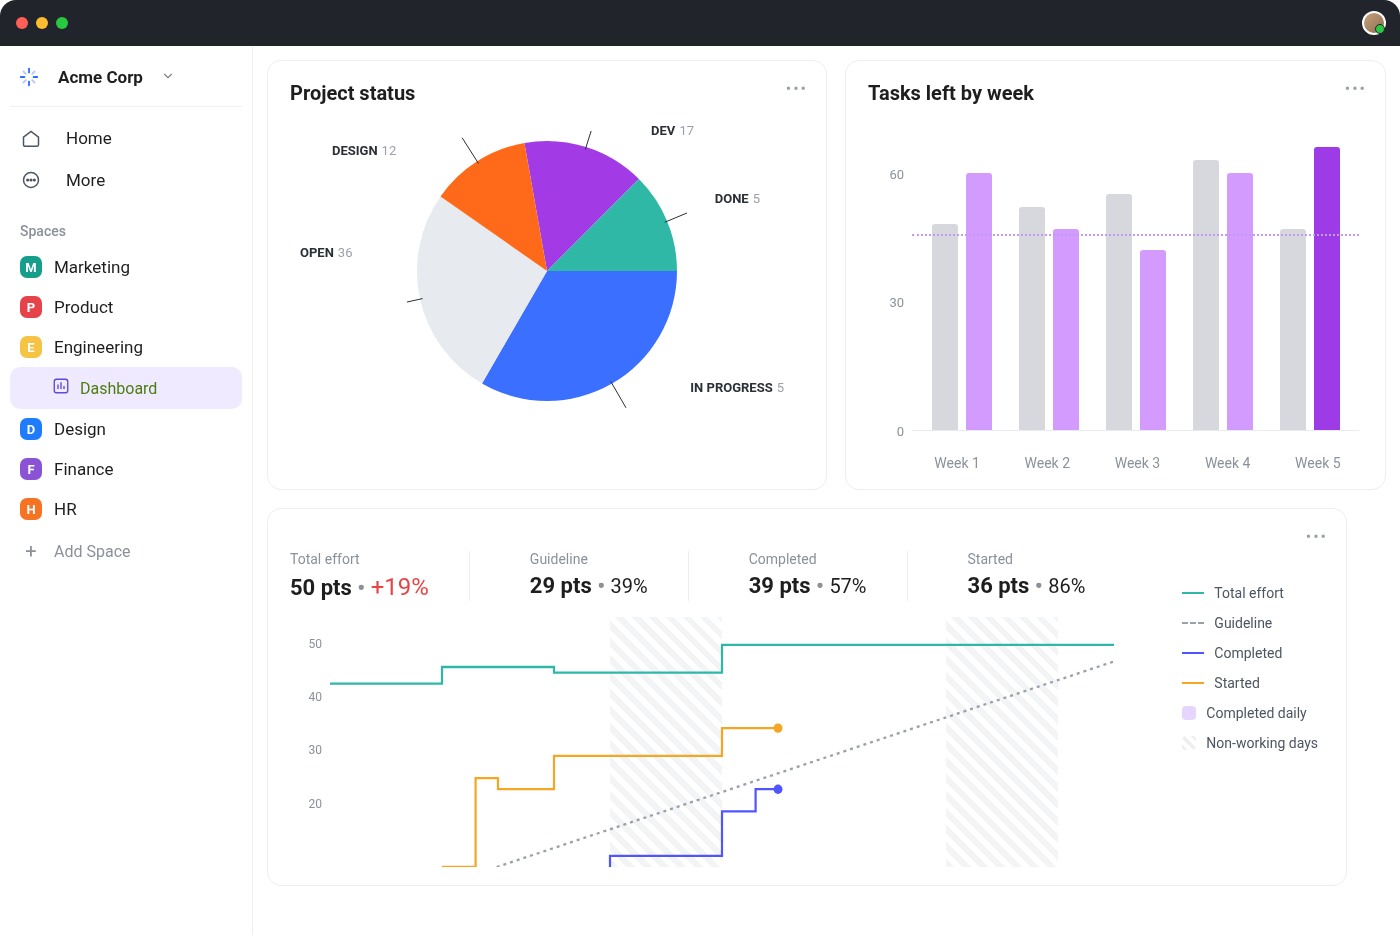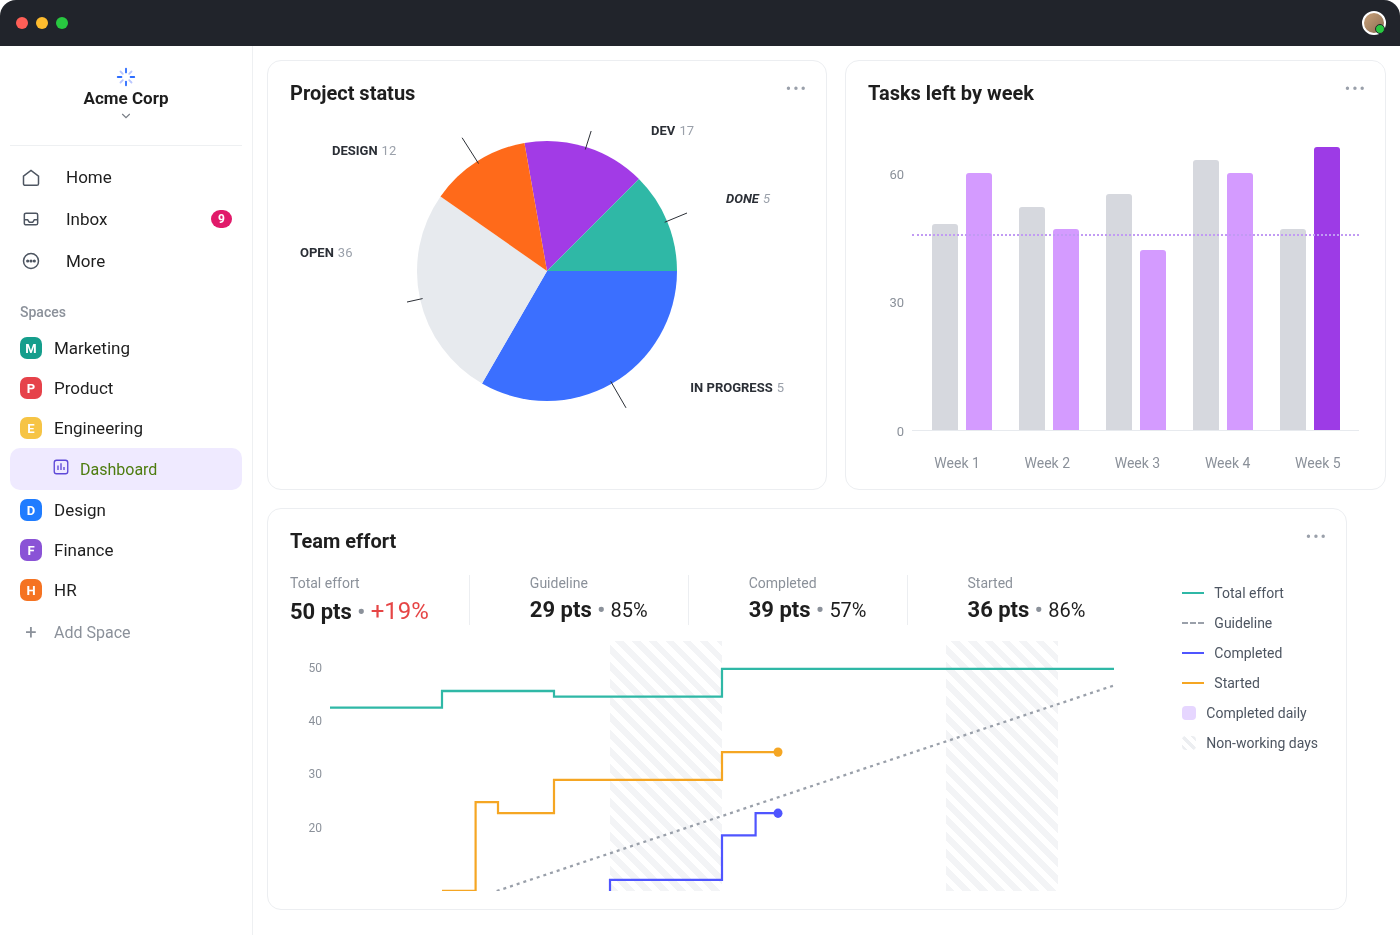--- a/index.html
+++ b/index.html
@@ -8,21 +8,21 @@
   .traffic { display: flex; gap: 8px; }
   .dot { width: 12px; height: 12px; border-radius: 50%; }
   .dot.red { background: #ff5f57; }
   .dot.yellow { background: #febc2e; }
   .dot.green { background: #28c840; }
   .avatar { width: 24px; height: 24px; border-radius: 50%; background: linear-gradient(135deg,#c9a17a,#8a6d52); position: absolute; right: 14px; top: 11px; border: 2px solid #fff; }
   .avatar::after { content:""; position:absolute; bottom:-1px; right:-1px; width:8px; height:8px; background:#28c840; border-radius:50%; border:1.5px solid #21242b; }
 
   .shell { display: flex; height: calc(100% - 46px); }
   .sidebar { width: 253px; border-right: 1px solid #eef0f2; padding: 10px 10px; }
-  .workspace { display: flex; align-items: center; gap: 0; padding: 10px 8px 18px 8px; border-bottom: 1px solid #eef0f2; margin-bottom: 10px; flex-direction: column; }
+  .workspace { display: flex; align-items: center; gap: 18px; padding: 10px 8px 18px 8px; border-bottom: 1px solid #eef0f2; margin-bottom: 10px; }
   .ws-logo { width: 22px; height: 22px; }
   .ws-name { font-weight: 700; font-size: 17px; }
   .chev { color: #7a7f87; }
   .nav-item { display:flex; align-items:center; gap:24px; padding:10px 10px; border-radius:10px; font-size:17px; color:#1e1e1e; cursor:pointer; }
   .nav-item .icon { width:22px; height:22px; color:#4d5561; display:flex; align-items:center; justify-content:center; }
   .badge { background:#e11a6a; color:#fff; font-size:12px; font-weight:700; padding:2px 7px; border-radius:999px; margin-left:auto; }
   .section-label { font-size:14px; color:#8b919a; padding:22px 10px 8px 10px; font-weight:500; }
   .space-item { display:flex; align-items:center; gap:12px; padding:9px 10px; border-radius:10px; font-size:17px; cursor:pointer; }
   .space-badge { width:22px; height:22px; border-radius:7px; display:flex; align-items:center; justify-content:center; color:#fff; font-weight:700; font-size:13px; }
   .sub-item { display:flex; align-items:center; gap:10px; padding:10px 10px 10px 42px; border-radius:10px; font-size:16px; cursor:pointer; }
@@ -119,30 +119,20 @@
       <span class="icon">
         <svg width="20" height="20" viewBox="0 0 24 24" fill="none" stroke="currentColor" stroke-width="1.8">
             <path d="M3 11l9-7 9 7v9a2 2 0 0 1-2 2H5a2 2 0 0 1-2-2z"></path>
           </svg>
       </span>
       <span>Home</span>
     </div>
     <div class="nav-item">
       <span class="icon">
         <svg width="20" height="20" viewBox="0 0 24 24" fill="none" stroke="currentColor" stroke-width="1.8">
-            <path d="M4 13h4l2 3h4l2-3h4"></path>
-            <path d="M4 13V7a2 2 0 0 1 2-2h12a2 2 0 0 1 2 2v6v4a2 2 0 0 1-2 2H6a2 2 0 0 1-2-2z"></path>
-          </svg>
-      </span>
-      <span>Inbox</span>
-      <span class="badge">9</span>
-    </div>
-    <div class="nav-item">
-      <span class="icon">
-        <svg width="20" height="20" viewBox="0 0 24 24" fill="none" stroke="currentColor" stroke-width="1.8">
             <circle cx="12" cy="12" r="9"></circle>
             <circle cx="8" cy="12" r="1" fill="currentColor"></circle>
             <circle cx="12" cy="12" r="1" fill="currentColor"></circle>
             <circle cx="16" cy="12" r="1" fill="currentColor"></circle>
           </svg>
       </span>
       <span>More</span>
     </div>
 
     <div class="section-label">Spaces</div>
@@ -202,21 +192,21 @@
               <path d="M0 0 L130 0 A130 130 0 0 1 -64.99999999999997 112.58330249197704 Z" fill="#3b6fff"></path>
               <line x1="63.70000000000001" y1="110.33163644213747" x2="79.00000000000001" y2="136.8320137979413" stroke="#2b2f36" stroke-width="1"></line>
               <path d="M0 0 L-64.99999999999997 112.58330249197704 A130 130 0 0 1 -106.48976575756896 -74.56493672563596 Z" fill="#e7eaee"></path>
               <line x1="-124.38011130707949" y1="27.574406815714344" x2="-154.25476912494946" y2="34.197459002220306" stroke="#2b2f36" stroke-width="1"></line>
               <path d="M0 0 L-106.48976575756896 -74.56493672563596 A130 130 0 0 1 -22.574263096700943 -128.02500789158705 Z" fill="#ff6a1a"></path>
               <line x1="-68.4519701033854" y1="-107.4480701965616" x2="-84.89333811879823" y2="-133.25584843843592" stroke="#2b2f36" stroke-width="1"></line>
             </svg>
           <div class="pie-label" style="top:38px; left:42px;"><span>DESIGN</span><span class="num">12</span></div>
           <div class="pie-label" style="top:140px; left:10px;"><span>OPEN</span><span class="num">36</span></div>
           <div class="pie-label" style="top:18px; right:110px;"><span>DEV</span><span class="num">17</span></div>
-          <div class="pie-label" style="top:86px; right:34px;font-style:italic;"><span>DONE</span><span class="num">5</span></div>
+          <div class="pie-label" style="top:86px; right:44px;"><span>DONE</span><span class="num">5</span></div>
           <div class="pie-label" style="bottom:26px; right:20px;"><span>IN PROGRESS</span><span class="num">5</span></div>
         </div>
       </div>
 
       <div class="card bar-card">
         <div class="card-title">Tasks left by week</div>
         <div class="card-more">•••</div>
         <div class="bar-plot">
           <div class="bar-yaxis" id="bar-yaxis">
               <div style="top: 300px;">0</div>
@@ -251,31 +241,30 @@
             <span>Week 1</span>
             <span>Week 2</span>
             <span>Week 3</span>
             <span>Week 4</span>
             <span>Week 5</span>
           </div>
       </div>
     </div>
 
     <div class="card effort-card">
-      <div class="card-title">Team effort</div>
       <div class="card-more">•••</div>
 
       <div class="stats-row">
         <div class="stat">
           <div class="stat-label">Total effort</div>
           <div class="stat-value"><span>50 pts</span> <span style="color:#8b919a">•</span> <span class="delta-up">+19%</span></div>
         </div>
         <div class="stat">
           <div class="stat-label">Guideline</div>
-          <div class="stat-value"><span>29 pts</span> <span style="color:#8b919a">•</span> <span class="pct">85%</span></div>
+          <div class="stat-value"><span>29 pts</span> <span style="color:#8b919a">•</span> <span class="pct">39%</span></div>
         </div>
         <div class="stat">
           <div class="stat-label">Completed</div>
           <div class="stat-value"><span>39 pts</span> <span style="color:#8b919a">•</span> <span class="pct">57%</span></div>
         </div>
         <div class="stat">
           <div class="stat-label">Started</div>
           <div class="stat-value"><span>36 pts</span> <span style="color:#8b919a">•</span> <span class="pct">86%</span></div>
         </div>
       </div>

